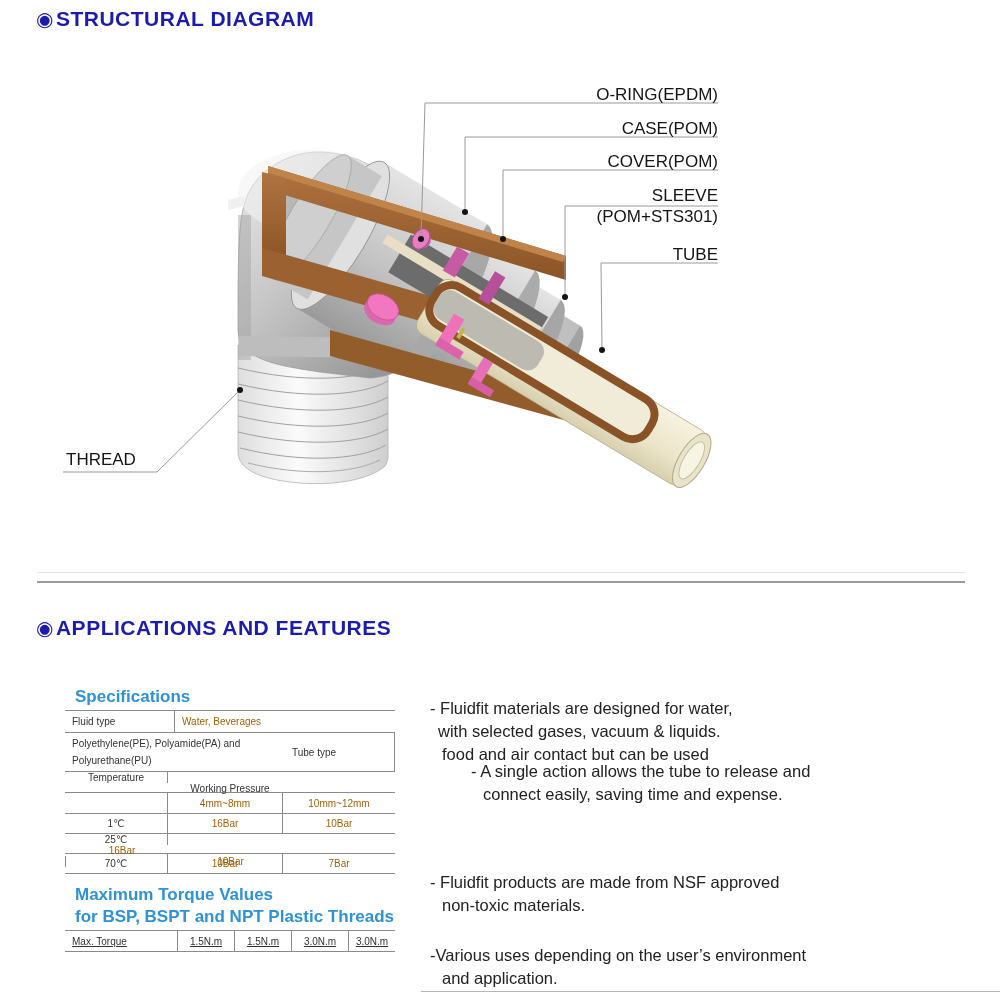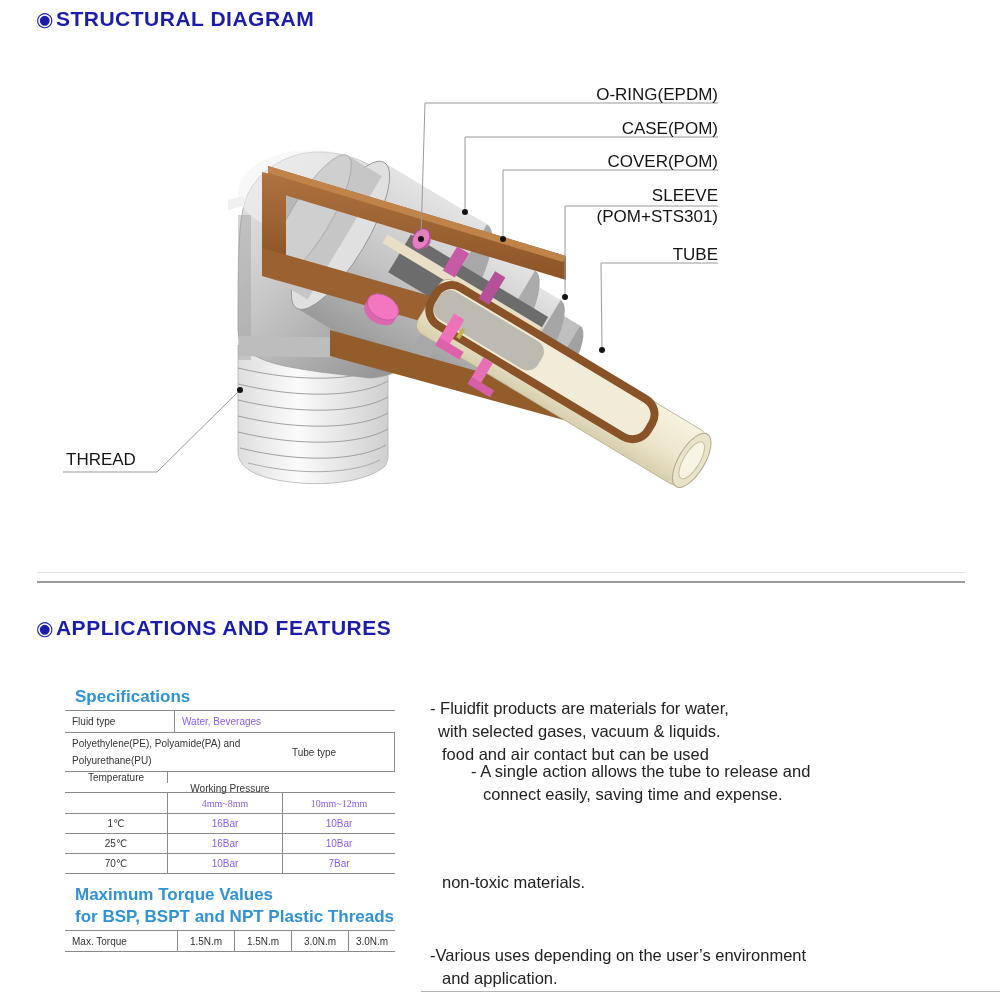--- a/index.html
+++ b/index.html
@@ -21,21 +21,21 @@
   }
   .dlabel.left{right:auto;text-align:left;}
   
   .rule{position:absolute;background:#9b9b9b;}
   
   .tbl{position:absolute;left:65px;width:330px;font-size:10px;color:#333;border-top:1px solid #8a8a8a;}
   .trow{display:flex;border-bottom:1px solid #8a8a8a;align-items:stretch;}
   .tc{display:flex;align-items:center;}
   .tc.center{justify-content:center;text-align:center;}
   .tc.pad{padding-left:7px;}
-  .blue{color:#8b5cf6;}
+  .blue{color:#a16207;}
   .tbl-title{position:absolute;left:75px;color:#2e93d4;font-size:17px;font-weight:600;line-height:22px;}
   
   .feat{position:absolute;left:430px;font-size:16.5px;color:#222;line-height:23px;white-space:nowrap;}
   .feat .cont{padding-left:12px;}
 </style>
 </head>
 <body>
 
 <div class="sec-head" style="top:7px;">
   <span class="marker">◉</span>
@@ -202,64 +202,65 @@
     <div class="tc pad blue" style="flex:1;">Water, Beverages</div>
   </div>
   <div class="trow" style="height:38px;">
     <div class="tc pad" style="flex:1;white-space:normal;line-height:17px;">Polyethylene(PE), Polyamide(PA) and Polyurethane(PU)</div>
     <div class="tc pad" style="width:102px;border-right:1px solid #8a8a8a;">Tube type</div>
   </div>
   <div class="trow" style="height:20px;flex-direction:column;">
     <div class="tc center" style="width:102px;border-right:1px solid #8a8a8a;">Temperature</div>
     <div class="tc center" style="flex:1;">Working Pressure</div>
   </div>
-  <div class="trow" style="height:20px;font-family:Liberation Serif, serif;">
+  <div class="trow" style="height:20px;">
     <div class="tc" style="width:102px;border-right:1px solid #8a8a8a;"></div>
     <div class="tc center blue" style="width:114px;">4mm~8mm</div>
     <div class="tc center blue" style="flex:1;border-left:1px solid #8a8a8a;">10mm~12mm</div>
   </div>
   <div class="trow" style="height:19px;">
     <div class="tc center" style="width:102px;border-right:1px solid #8a8a8a;">1℃</div>
     <div class="tc center blue" style="width:114px;">16Bar</div>
     <div class="tc center blue" style="flex:1;border-left:1px solid #8a8a8a;">10Bar</div>
   </div>
-  <div class="trow" style="height:19px;">
+  <div class="trow" style="height:19px;flex-direction:column;">
     <div class="tc center" style="width:102px;border-right:1px solid #8a8a8a;">25℃</div>
     <div class="tc center blue" style="width:114px;">16Bar</div>
     <div class="tc center blue" style="flex:1;border-left:1px solid #8a8a8a;">10Bar</div>
   </div>
   <div class="trow" style="height:19px;">
     <div class="tc center" style="width:102px;border-right:1px solid #8a8a8a;">70℃</div>
     <div class="tc center blue" style="width:114px;">10Bar</div>
     <div class="tc center blue" style="flex:1;border-left:1px solid #8a8a8a;">7Bar</div>
   </div>
 </div>
 
 <div class="tbl-title" style="top:884px;">
   <div>Maximum Torque Values</div>
   <div>for BSP, BSPT and NPT Plastic Threads</div>
 </div>
 <div class="tbl" style="top:930px;">
-  <div class="trow" style="height:20px;">
+  <div class="trow" style="height:20px;text-decoration:underline;">
     <div class="tc pad" style="width:105px;border-right:1px solid #8a8a8a;">Max. Torque</div>
     <div class="tc center" style="width:56px;">1.5N.m</div>
     <div class="tc center" style="width:56px;border-left:1px solid #8a8a8a;">1.5N.m</div>
     <div class="tc center" style="width:56px;border-left:1px solid #8a8a8a;">3.0N.m</div>
     <div class="tc center" style="flex:1;border-left:1px solid #8a8a8a;">3.0N.m</div>
   </div>
 </div>
 
 <div class="feat" style="top:697px;">
-  <div>- Fluidfit products are materials for water,</div>
+  <div>- Fluidfit materials are designed for water,</div>
   <div class="cont" style="padding-left:8px;">with selected gases, vacuum &amp; liquids.</div>
   <div class="cont">food and air contact but can be used</div>
 </div>
 <div class="feat" style="top:760px;margin-left:41px;">
   <div>- A single action allows the tube to release and</div>
   <div class="cont">connect easily, saving time and expense.</div>
 </div>
 <div class="feat" style="top:871px;">
+  <div>- Fluidfit products are made from NSF approved</div>
   <div class="cont">non-toxic materials.</div>
 </div>
 <div class="feat" style="top:944px;">
   <div>-Various uses depending on the user’s environment</div>
   <div class="cont">and application.</div>
 </div>
 
 </body></html>

